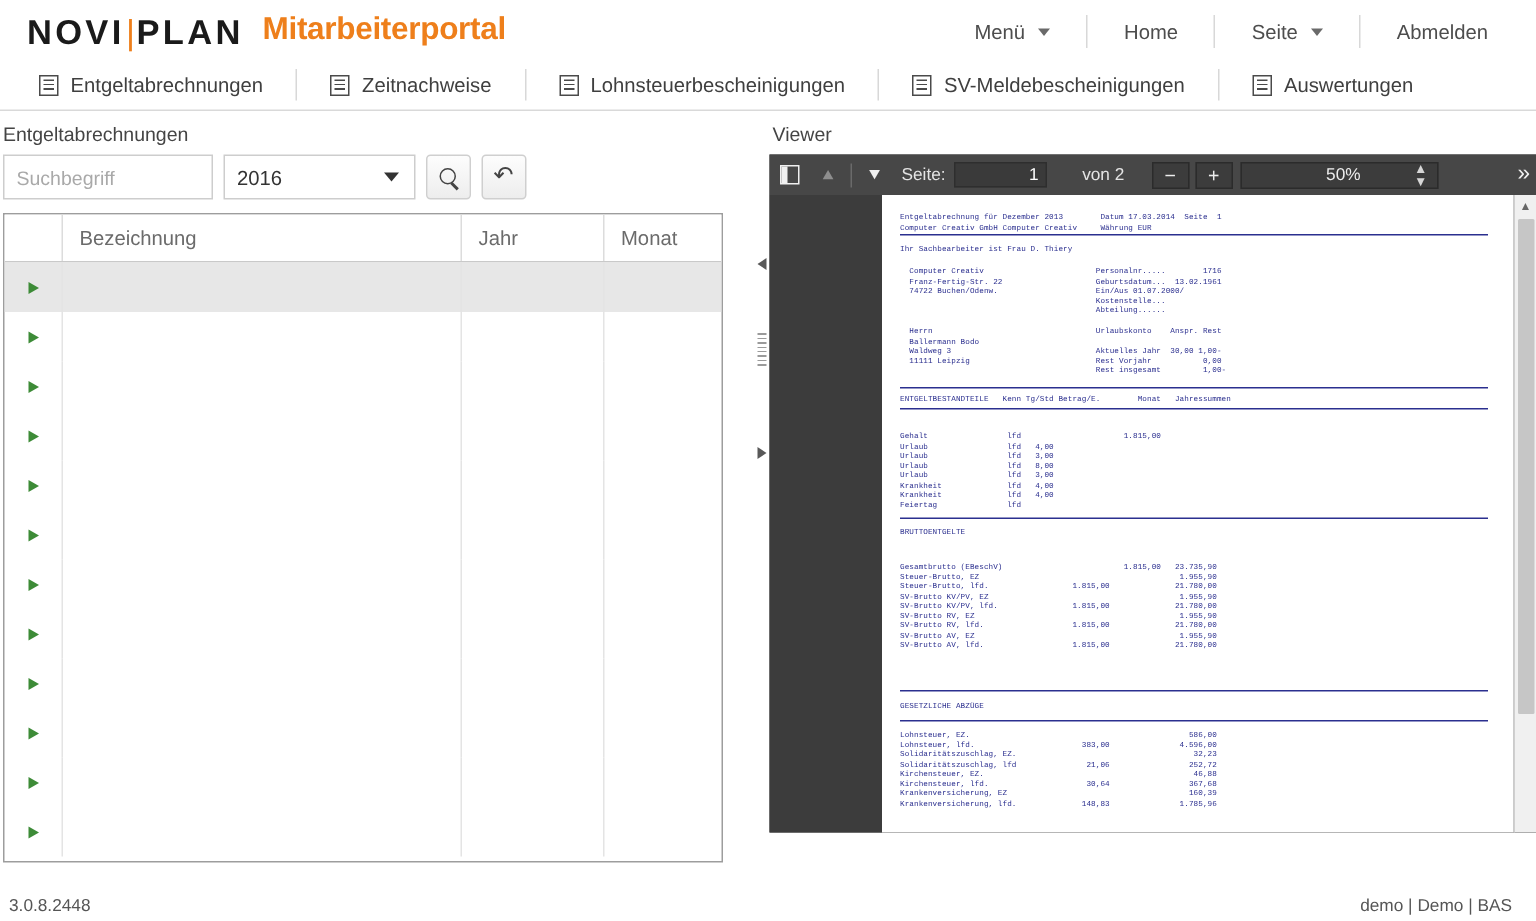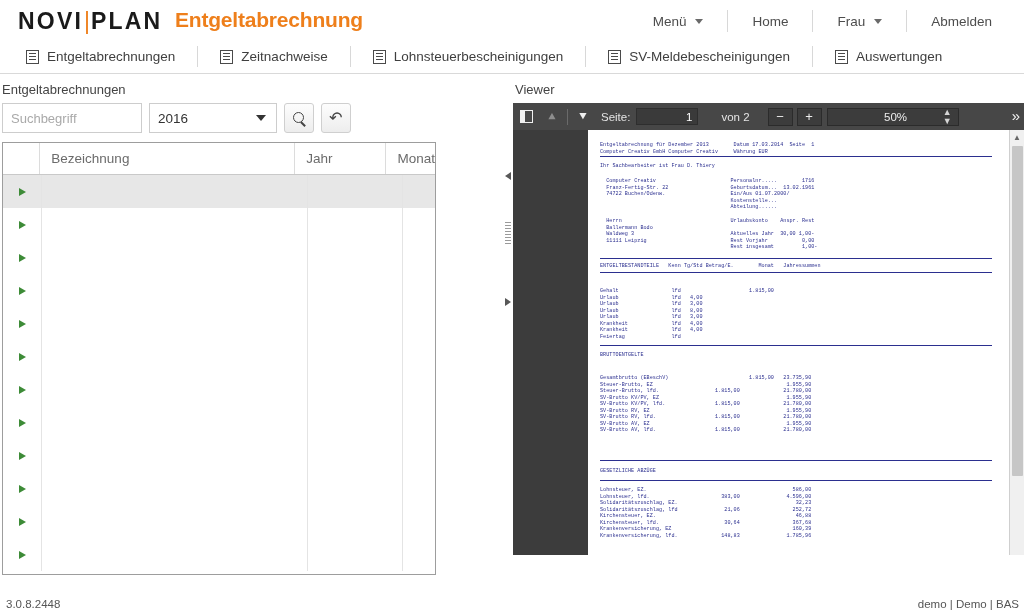--- a/index.html
+++ b/index.html
@@ -58,21 +58,21 @@
     width: 30px; height: 30px; border: 1px solid #cfcfcf; border-radius: 3px;
     background: linear-gradient(#fdfdfd, #ededed); display: flex; align-items: center;
     justify-content: center; cursor: pointer;
   }
   .mag { position: relative; width: 13px; height: 13px; }
   .mag::before { content: ""; position: absolute; left: 0; top: 0; width: 9px; height: 9px; border: 1.8px solid #444; border-radius: 50%; }
   .mag::after { content: ""; position: absolute; left: 8px; top: 9px; width: 6px; height: 1.8px; background: #444; transform: rotate(45deg); transform-origin: left center; }
   .undo { font-size: 16px; color: #444; line-height: 1; transform: scaleX(-1); }
 
   
-  .grid { position: absolute; left: 2px; top: 62px; width: 434px; height: 433px; border: 1px solid #9d9d9d; background: #fff; overflow: hidden; }
+  .grid { position: absolute; left: 2px; top: 62px; width: 480px; height: 433px; border: 1px solid #9d9d9d; background: #fff; overflow: hidden; }
   .grid-head { display: flex; height: 32px; border-bottom: 1px solid #c9c9c9; background: #fff; }
   .gh { font-size: 13.5px; color: #6b6b6b; display: flex; align-items: center; padding-left: 11px; }
   .gh.c0 { width: 38px; padding-left: 0; }
   .gh.c1 { width: 266px; border-left: 1px solid #dcdcdc; }
   .gh.c2 { width: 95px; border-left: 1px solid #dcdcdc; }
   .gh.c3 { flex: 1; border-left: 1px solid #dcdcdc; }
   .row { display: flex; height: 33px; align-items: stretch; }
   .row.sel { background: #e7e7e7; }
   .cell { font-size: 13.5px; color: #4a4a4a; display: flex; align-items: center; padding-left: 11px; }
   .cell.c0 { width: 38px; padding-left: 0; justify-content: center; }
@@ -122,41 +122,41 @@
   
   .doc { position: absolute; left: 0; top: 0; width: 421px; height: 425px;
          font-family: "Liberation Mono", monospace; color: #2b2f8f; }
   .dl { position: absolute; white-space: pre; font-size: 5.1px; line-height: 6.6px; letter-spacing: 0.05px; }
   .hr { position: absolute; height: 1px; background: #2b2f8f; }
 
   
   .footer-sep { position: absolute; left: 0; top: 584px; width: 1024px; height: 1px; background: #d9d9d9; }
   .footer { position: absolute; left: 0; top: 584px; width: 1024px; height: 30px; background: #fff; }
   .fl { position: absolute; left: 6px; top: 14px; font-size: 11.5px; color: #555; }
-  .fr { position: absolute; right: 5px; top: 14px; font-size: 11.5px; color: #555; }
+  .fr { position: absolute; right: 16px; top: 14px; font-size: 11.5px; color: #555; }
 </style>
 </head>
 <body>
 
 <div id="app">
 
   <div class="topbar">
     <div class="brand"><span>NOVI</span><span class="bar">|</span><span>PLAN</span></div>
-    <div class="portal">Entgeltabrechnung</div>
+    <div class="portal">Mitarbeiterportal</div>
 
     <div class="topnav">
       <div class="navitem">
         <span>Menü</span>
         <span class="caret"></span>
       </div>
       <div class="navitem">
         <span>Home</span>
       </div>
       <div class="navitem">
-        <span>Frau</span>
+        <span>Seite</span>
         <span class="caret"></span>
       </div>
       <div class="navitem">
         <span>Abmelden</span>
       </div>
     </div>
   </div>
 
   <div class="tabbar">
     <div class="tab first">

